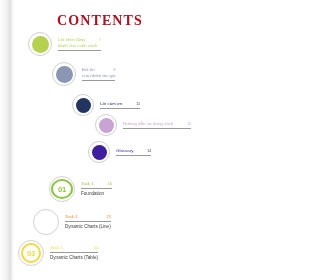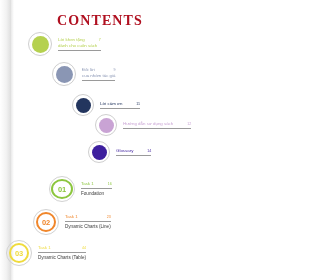--- a/index.html
+++ b/index.html
@@ -232,33 +232,30 @@
           <div class="entry-head">
             <div class="entry-title" style="color: rgb(140, 198, 62);">Task 1</div>
             <div class="entry-page" style="color: rgb(140, 198, 62);">16</div>
           </div>
           <div class="entry-sub">Foundation</div>
         </div>
       </div>
       <div class="row" style="left: 33px; top: 209px;">
         <div class="numbadge" style="width: 26px; height: 26px;">
           <div class="outerring"></div>
-          <div class="inner" style="width: 20px; height: 20px; border: 2.5px solid rgb(240, 134, 43); color: rgb(240, 134, 43);">
-            <span class="numlabel" style="color: rgb(240, 134, 43);">02</span>
-          </div>
         </div>
         <div class="entry">
           <div class="entry-head">
             <div class="entry-title" style="color: rgb(240, 134, 43);">Task 1</div>
             <div class="entry-page" style="color: rgb(240, 134, 43);">23</div>
           </div>
           <div class="entry-sub">Dynamic Charts (Line)</div>
         </div>
       </div>
-      <div class="row" style="left: 6px; top: 240px;">
+      <div class="row" style="left: 18px; top: 240px;">
         <div class="numbadge" style="width: 26px; height: 26px;">
           <div class="outerring"></div>
           <div class="inner" style="width: 20px; height: 20px; border: 2.5px solid rgb(239, 219, 60); color: rgb(239, 219, 60);">
             <span class="numlabel" style="color: rgb(239, 219, 60);">03</span>
           </div>
         </div>
         <div class="entry">
           <div class="entry-head">
             <div class="entry-title" style="color: rgb(239, 219, 60);">Task 1</div>
             <div class="entry-page" style="color: rgb(239, 219, 60);">44</div>

